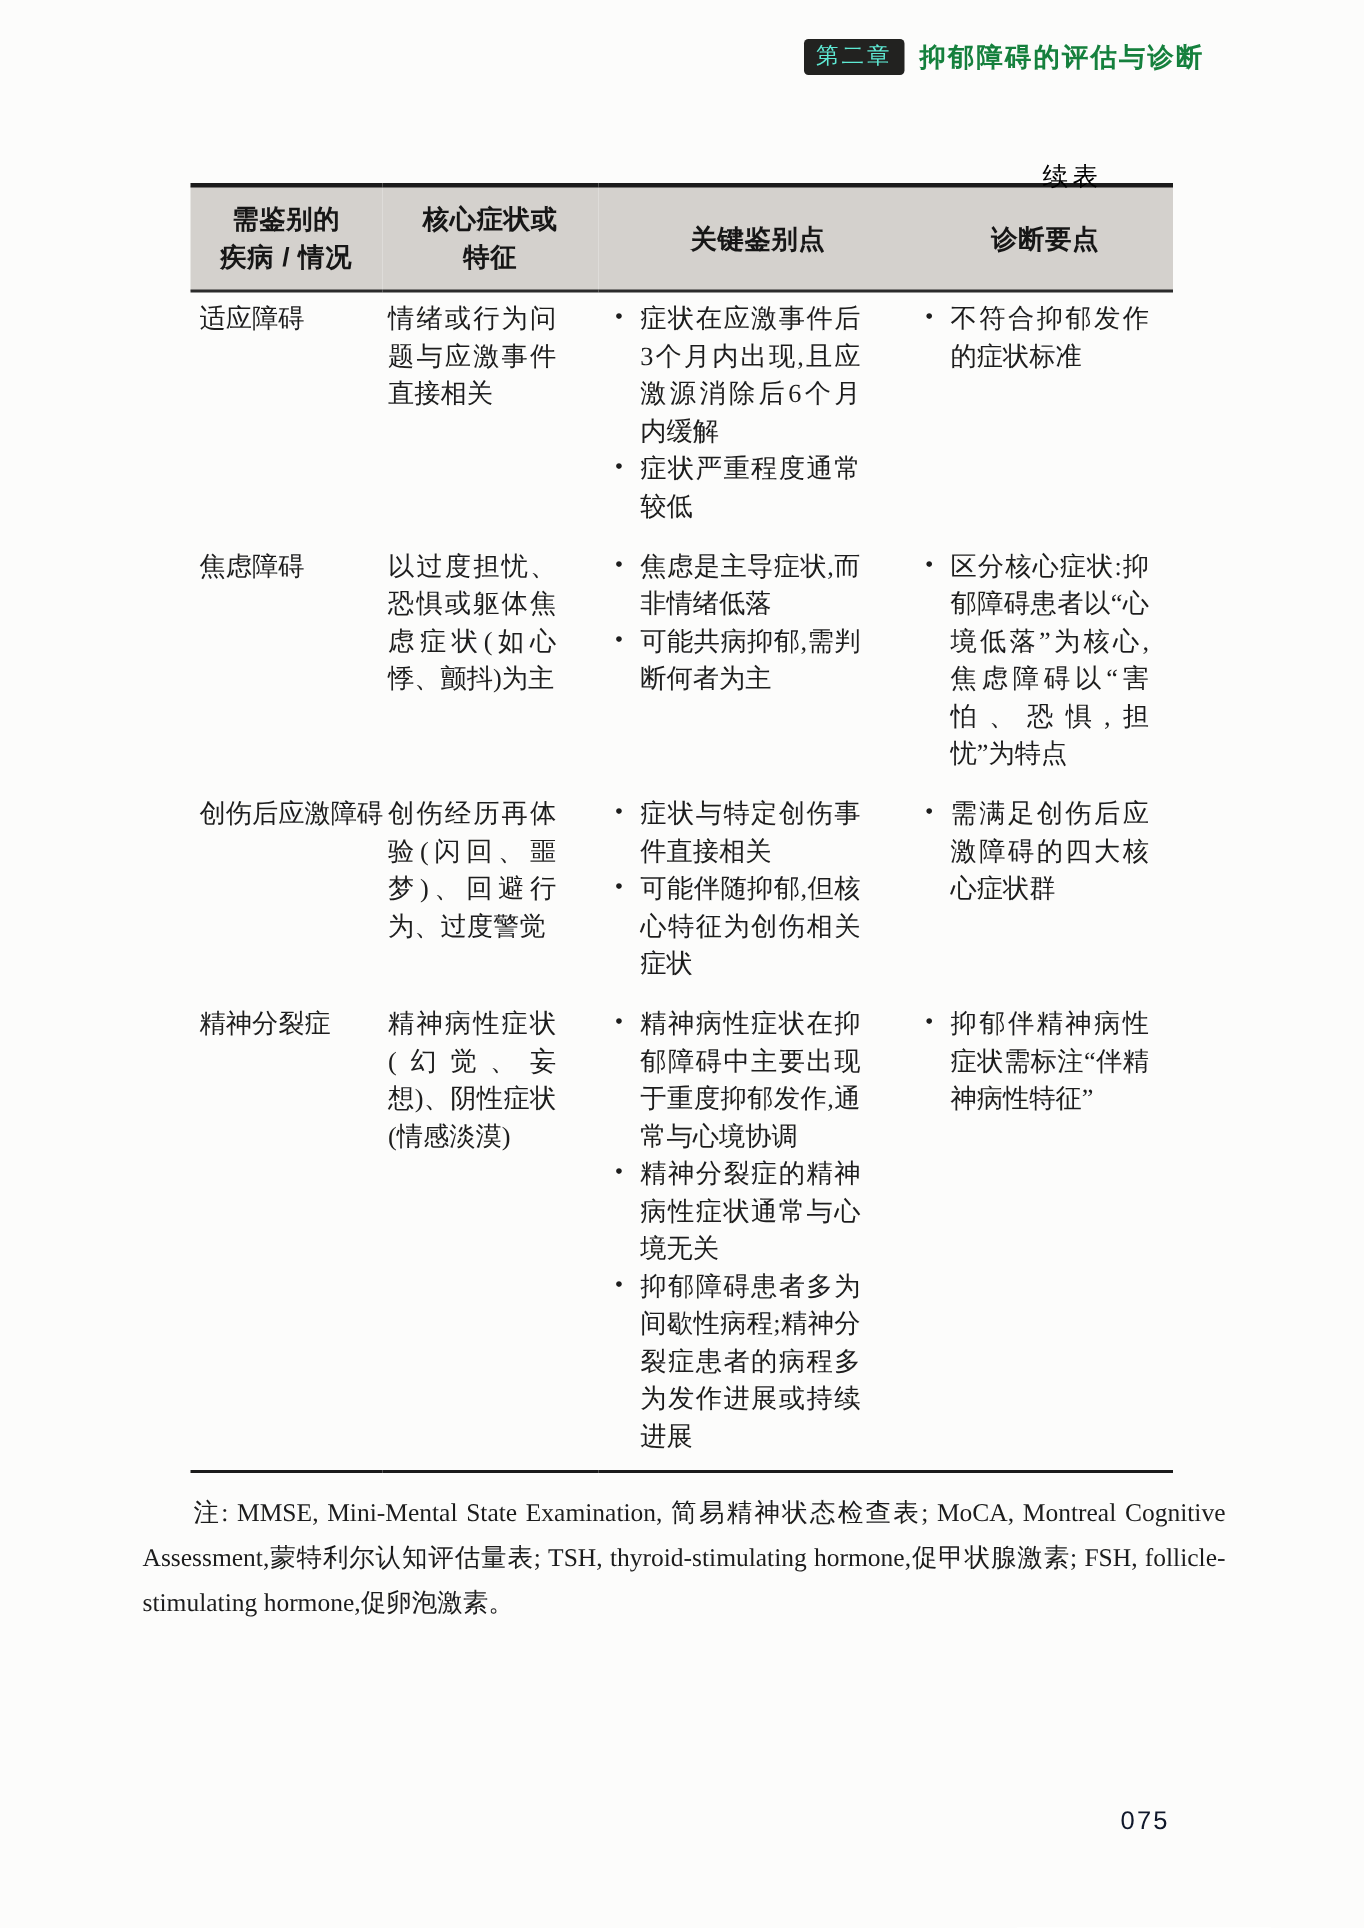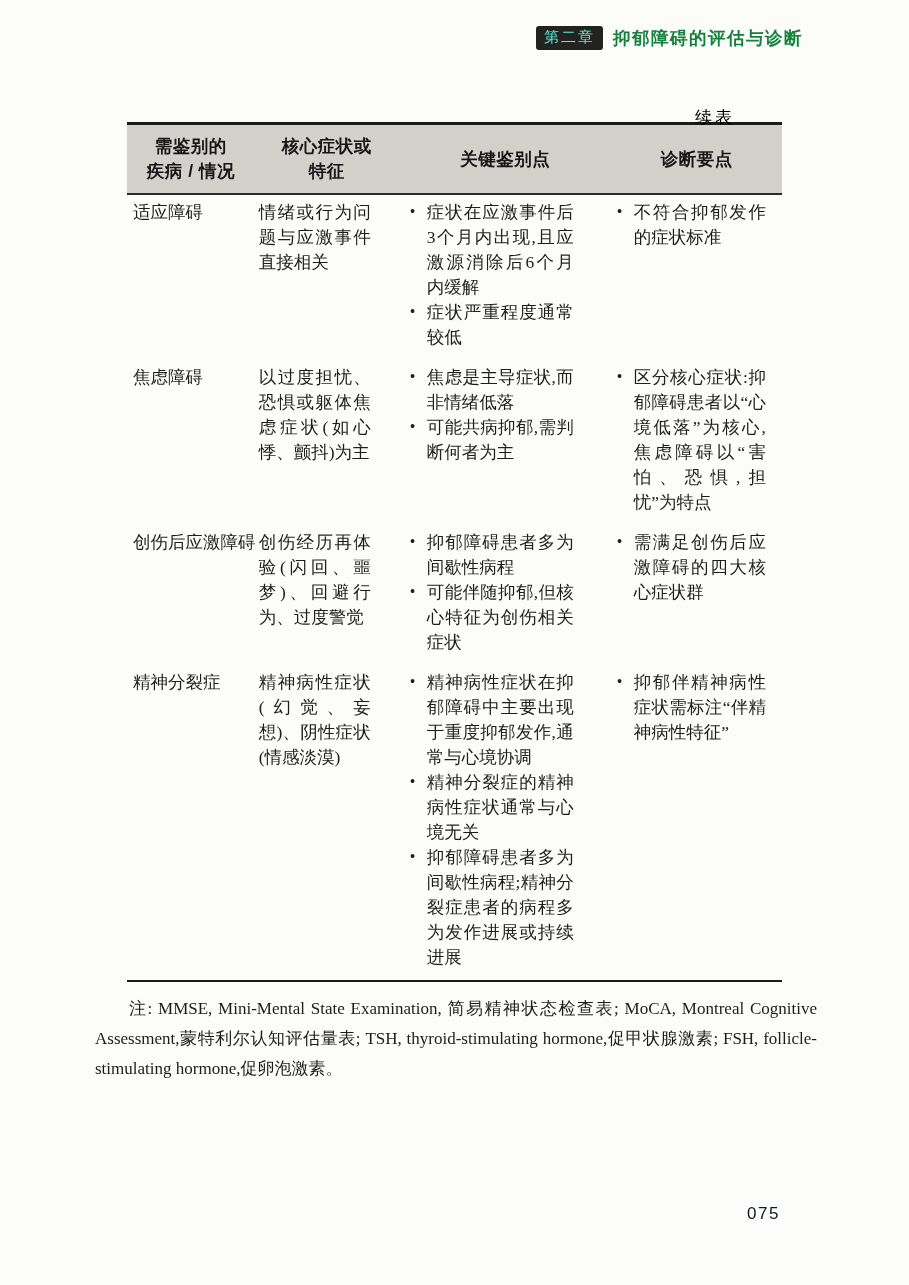--- a/index.html
+++ b/index.html
@@ -130,21 +130,21 @@
             <div class="bullet-item"><span class="bullet-mark">•</span><span>可能共病抑郁,需判断何者为主</span></div>
           </td>
           <td class="c4">
             <div class="bullet-item"><span class="bullet-mark">•</span><span>区分核心症状:抑郁障碍患者以“心境低落”为核心,焦虑障碍以“害怕、恐惧,担忧”为特点</span></div>
           </td>
         </tr>
         <tr>
           <td class="c1">创伤后应激障碍</td>
           <td class="c2">创伤经历再体验(闪回、噩梦)、回避行为、过度警觉</td>
           <td class="c3">
-            <div class="bullet-item"><span class="bullet-mark">•</span><span>抑郁障碍患者多为间歇性病程</span></div>
+            <div class="bullet-item"><span class="bullet-mark">•</span><span>症状与特定创伤事件直接相关</span></div>
             <div class="bullet-item"><span class="bullet-mark">•</span><span>可能伴随抑郁,但核心特征为创伤相关症状</span></div>
           </td>
           <td class="c4">
             <div class="bullet-item"><span class="bullet-mark">•</span><span>需满足创伤后应激障碍的四大核心症状群</span></div>
           </td>
         </tr>
         <tr>
           <td class="c1">精神分裂症</td>
           <td class="c2">精神病性症状(幻觉、妄想)、阴性症状(情感淡漠)</td>
           <td class="c3">

